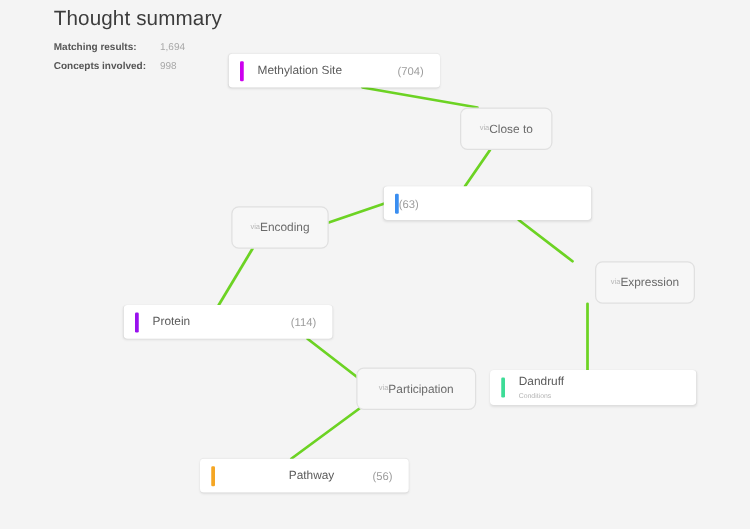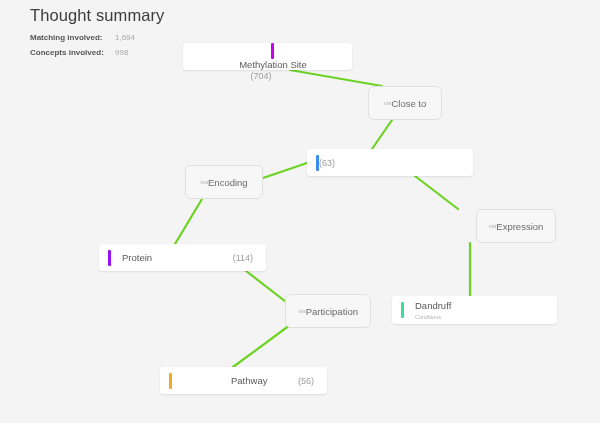--- a/index.html
+++ b/index.html
@@ -16,21 +16,21 @@
   #root {
     position: relative;
     width: 600px;
     height: 423px;
     background: #f4f4f4;
   }
 
   
   .header {
     position: absolute;
-    left: 30px;
+    left: 43px;
     top: 4px;
     z-index: 5;
   }
   .page-title {
     font-size: 16.5px;
     color: #3c3c3c;
     font-weight: normal;
     letter-spacing: 0.1px;
     margin: 0;
     padding: 0;
@@ -138,21 +138,21 @@
 </style>
 </head>
 <body>
 
 <div id="root">
 
   <div class="header">
     <div class="page-title">Thought summary</div>
     <div class="stats">
       <div class="stat-row">
-        <span class="stat-label">Matching involved:</span>
+        <span class="stat-label">Matching results:</span>
         <span class="stat-value">1,694</span>
       </div>
       <div class="stat-row">
         <span class="stat-label">Concepts involved:</span>
         <span class="stat-value">998</span>
       </div>
     </div>
   </div>
 
   <svg id="edges" viewBox="0 0 600 423">
@@ -160,21 +160,21 @@
       <line x1="392" y1="120" x2="372" y2="149" stroke="#6cd323" stroke-width="2.2" stroke-linecap="round"></line>
       <line x1="307" y1="163" x2="263" y2="178" stroke="#6cd323" stroke-width="2.2" stroke-linecap="round"></line>
       <line x1="202" y1="199" x2="175" y2="244" stroke="#6cd323" stroke-width="2.2" stroke-linecap="round"></line>
       <line x1="415" y1="176" x2="458" y2="209" stroke="#6cd323" stroke-width="2.2" stroke-linecap="round"></line>
       <line x1="470" y1="243" x2="470" y2="296" stroke="#6cd323" stroke-width="2.2" stroke-linecap="round"></line>
       <line x1="246" y1="271" x2="290" y2="305" stroke="#6cd323" stroke-width="2.2" stroke-linecap="round"></line>
       <line x1="290" y1="325" x2="233" y2="367" stroke="#6cd323" stroke-width="2.2" stroke-linecap="round"></line>
     </svg>
 
   <div id="nodes-layer">
-      <div class="node" style="left: 183px; top: 43px; width: 169px; height: 27px; flex-direction: column;">
+      <div class="node" style="left: 183px; top: 43px; width: 169px; height: 27px;">
         <span class="accent" style="background: rgb(204, 0, 238);"></span>
         <div class="node-text">
           <div class="node-label">Methylation Site</div>
         </div>
         <div class="node-count">(704)</div>
       </div>
       <div class="node" style="left: 307px; top: 149px; width: 166px; height: 27px;">
         <span class="accent" style="background: rgb(58, 142, 240);"></span>
         <div class="node-count">(63)</div>
       </div>
@@ -204,19 +204,19 @@
         <div class="via-label">Close to</div>
       </div>
       <div class="via" style="left: 185px; top: 165px; width: 78px; height: 34px;">
         <div class="via-pre">via</div>
         <div class="via-label">Encoding</div>
       </div>
       <div class="via" style="left: 432px; top: 209px; width: 80px; height: 34px; margin-left: 44px;">
         <div class="via-pre">via</div>
         <div class="via-label">Expression</div>
       </div>
-      <div class="via" style="left: 285px; top: 294px; width: 86px; height: 34px;">
+      <div class="via" style="left: 285px; top: 294px; width: 96px; height: 34px;">
         <div class="via-pre">via</div>
         <div class="via-label">Participation</div>
       </div>
     </div>
 
 </div>
 
 </body></html>

